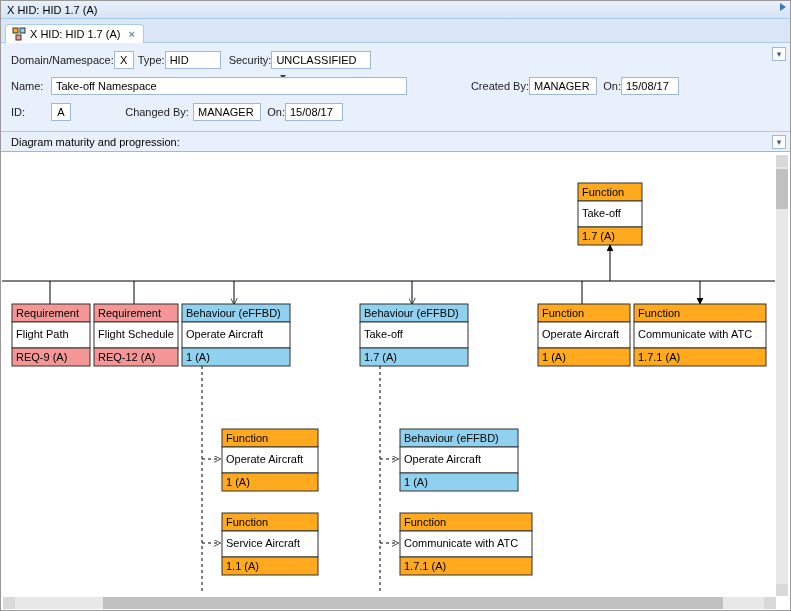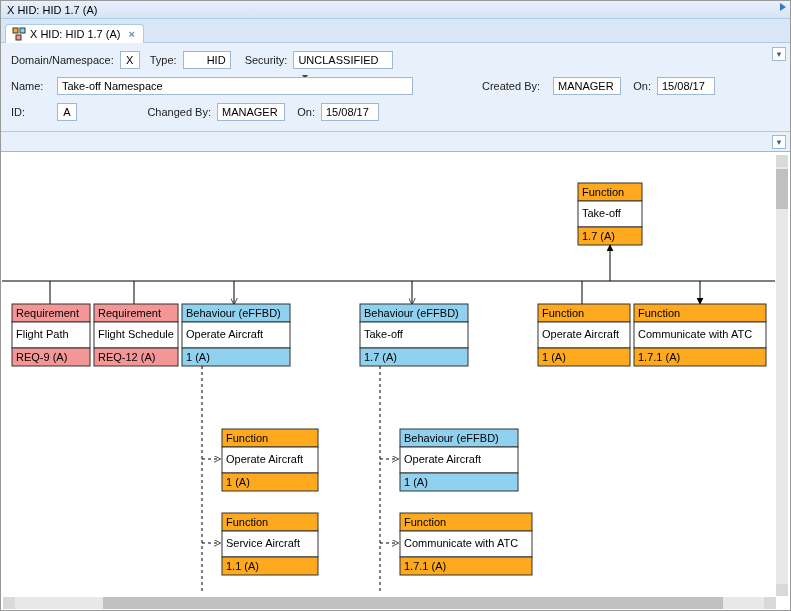--- a/index.html
+++ b/index.html
@@ -47,21 +47,21 @@
     top: 1px;
   }
   .tab .tab-icon { width: 14px; height: 14px; display:inline-block; }
   .tab .close-x { color: #6b8db5; font-weight: bold; cursor: pointer; margin-left: 4px; }
   .form-area {
     background: #e8f0fb;
     padding: 6px 10px 4px 10px;
     border-bottom: 1px solid #accbe8;
     position: relative;
   }
-  .row { display: flex; align-items: center; gap: 6px; height: 22px; margin-bottom: 4px; }
+  .row { display: flex; align-items: center; gap: 0; height: 22px; margin-bottom: 4px; }
   .label { color: #222; }
   .field {
     background: #fff;
     border: 1px solid #9eb8d6;
     height: 18px;
     line-height: 16px;
     padding: 0 4px;
     font-size: 11px;
   }
   .dropdown-arrow {
@@ -139,48 +139,49 @@
     <span class="close-x">×</span>
   </div>
 </div>
 
 <div class="form-area">
   <div class="collapse-btn">▾</div>
   <div class="row">
     <span class="label">Domain/Namespace:</span>
     <span class="field" style="width:20px;text-align:center">X</span>
     <span class="label" style="margin-left:4px">Type:</span>
-    <span class="field" style="width:48px;text-align:right">HID</span>
+    <span class="field" style="width:56px;text-align:left">HID</span>
     <span class="label" style="margin-left:8px">Security:</span>
     <span class="field" style="width:100px">
       <span>UNCLASSIFIED</span>
       <span class="dropdown-arrow"></span>
     </span>
   </div>
   <div class="row">
     <span class="label" style="width:40px">Name:</span>
     <span class="field" style="width:356px">Take-off Namespace</span>
     <span style="width:50px"></span>
-    <span class="label" style="width:72px;text-align:center">Created By:</span>
+    <span class="label" style="width:72px;text-align:right">Created By:</span>
     <span class="field" style="width:68px">MANAGER</span>
     <span class="label" style="width:24px;text-align:right">On:</span>
     <span class="field" style="width:58px">15/08/17</span>
   </div>
   <div class="row">
     <span class="label" style="width:40px">ID:</span>
     <span class="field" style="width:20px;text-align:center">A</span>
     <span style="width:50px"></span>
-    <span class="label" style="width:72px;text-align:right">Changed By:</span>
+    <span class="label" style="width:72px;text-align:center">Changed By:</span>
     <span class="field" style="width:68px">MANAGER</span>
     <span class="label" style="width:24px;text-align:right">On:</span>
     <span class="field" style="width:58px">15/08/17</span>
   </div>
 </div>
 
 <div class="maturity-bar">
+  <span>Diagram maturity and progression:</span>
   <div class="collapse-btn" style="top:3px">▾</div>
 </div>
 
 <div class="canvas-wrap">
   <svg class="diagram" width="773" height="444">
     <defs>
       <marker id="ah" viewBox="0 0 10 10" refX="9" refY="5" markerWidth="7" markerHeight="7" orient="auto">
         <path d="M0,0 L10,5 L0,10 z" fill="#000"></path>
       </marker>
       <marker id="ah-open" viewBox="0 0 10 10" refX="9" refY="5" markerWidth="7" markerHeight="7" orient="auto">

